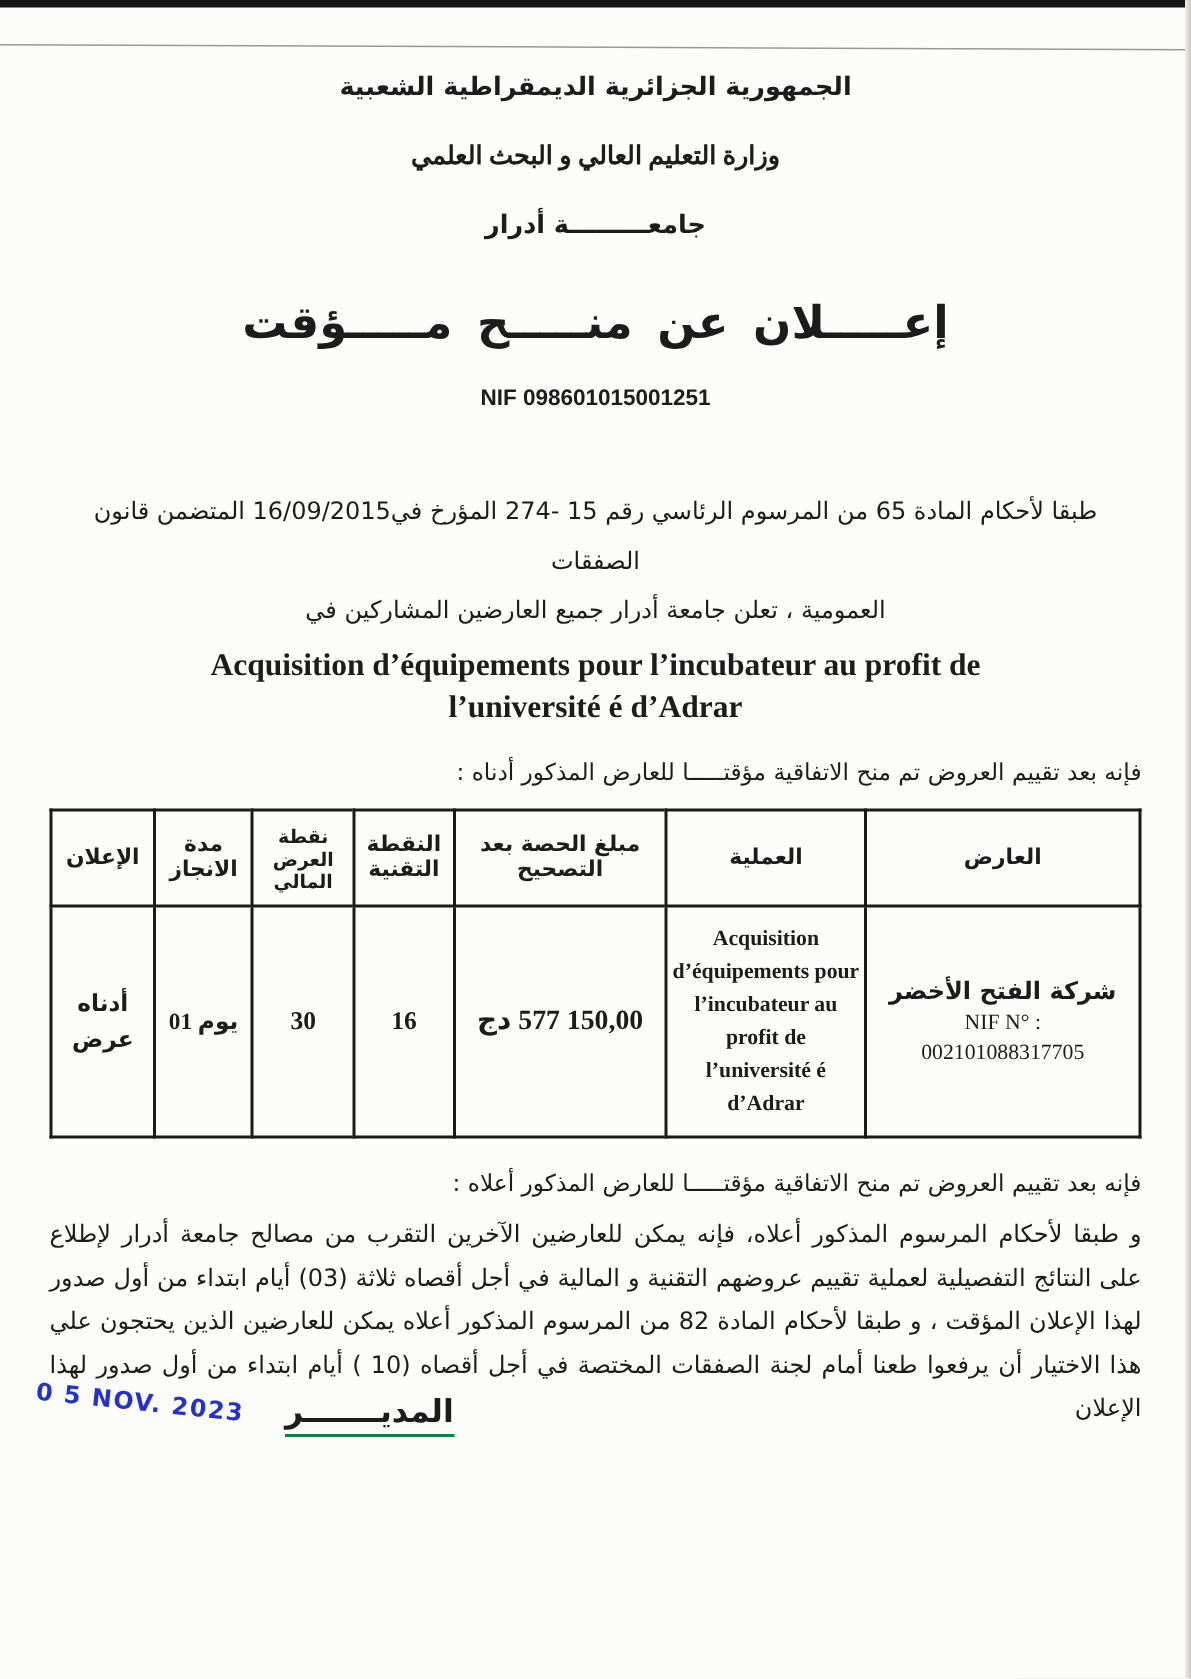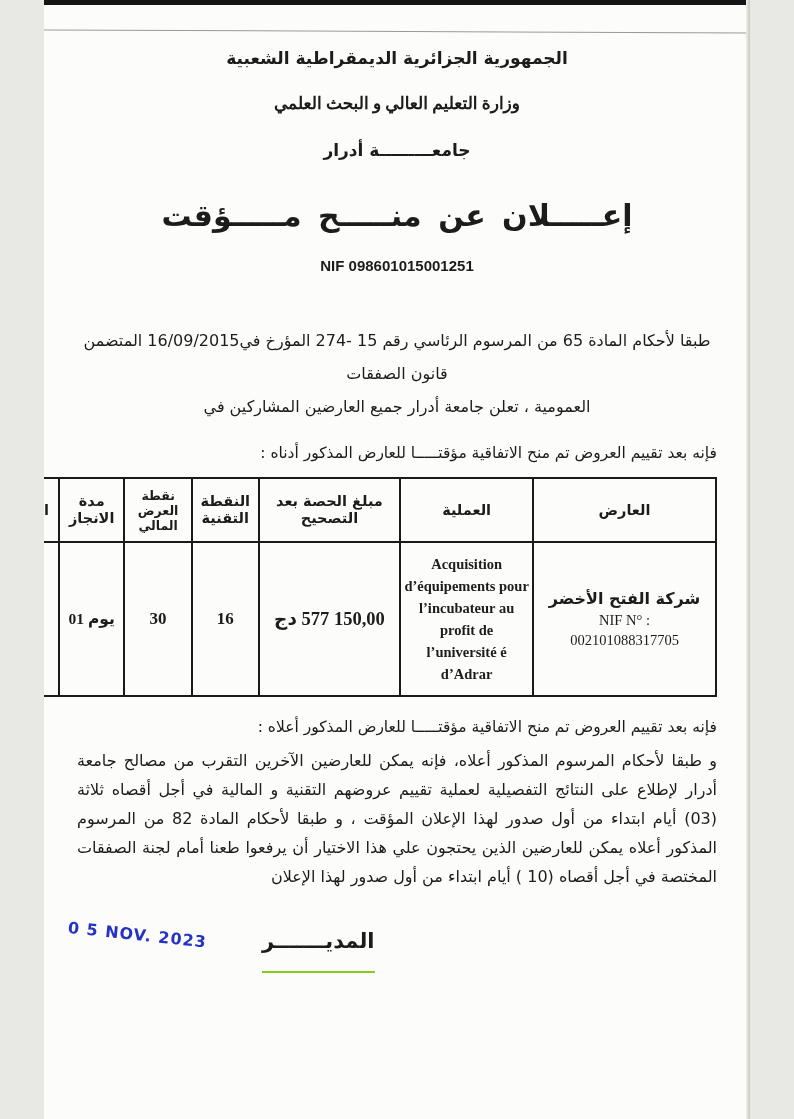--- a/index.html
+++ b/index.html
@@ -1,18 +1,18 @@
 <!DOCTYPE html>
 <html lang="ar"><head>
 <meta charset="utf-8">
 <style>
   html,body{margin:0;padding:0;background:#e8e8e4;}
   .page{
     position:relative;
-    width:706px;height:1119px;
+    width:794px;height:1119px;
     margin:0 auto;
     background:#fcfcfa;
     overflow:hidden;
     font-family:"DejaVu Sans",sans-serif;
     color:#1c1c1c;
   }
   .scan-top-bar{position:absolute;top:0;left:0;width:100%;height:5px;background:#151515;}
   .scan-crease{position:absolute;top:31px;left:-4px;width:102%;height:1px;background:#9a9a94;transform:rotate(0.25deg);}
   .scan-right-edge{position:absolute;top:0;right:0;width:4px;height:100%;background:linear-gradient(to right,#efefe9,#c9c9bf);}
   .content{position:relative;padding:0 33px;direction:rtl;}
@@ -65,21 +65,21 @@
   .stamp-date{
     position:absolute;left:25px;top:918px;
     direction:ltr;
     font-family:"DejaVu Sans",sans-serif;
     font-weight:bold;font-size:16px;letter-spacing:1px;
     transform:rotate(6deg);transform-origin:left top;
   }
   .director{
     position:absolute;left:190px;top:929px;
     font-weight:bold;font-size:21px;
-    border-bottom:2px solid #84cc16;padding-bottom:18px;margin-left:28px;
+    border-bottom:2px solid #15803d;padding-bottom:3px;
   }
 </style>
 </head>
 <body>
 
 <div class="page">
   <div class="scan-top-bar"></div>
   <div class="scan-crease"></div>
 
   <div class="content">
@@ -91,20 +91,24 @@
     <div class="main-title ar">إعـــــلان عن منـــــح مـــــؤقت</div>
 
     <div class="nif-line latin-sans">NIF 098601015001251</div>
 
     <div class="intro">
       <div>طبقا لأحكام المادة 65 من المرسوم الرئاسي رقم ⁦274- 15⁩ المؤرخ في⁦16/09/2015⁩ المتضمن قانون الصفقات</div>
       <div>العمومية ، تعلن جامعة أدرار جميع العارضين المشاركين في</div>
     </div>
 
 
+    <div class="french-title latin-serif">
+      <div>Acquisition d’équipements pour l’incubateur au profit de</div>
+      <div>l’université é d’Adrar</div>
+    </div>
 
     <div class="award-line ar">فإنه بعد تقييم العروض تم منح الاتفاقية مؤقتـــــا للعارض المذكور أدناه :</div>
 
     <table class="results">
       <colgroup>
         <col class="col-bidder">
           <col class="col-op">
           <col class="col-amount">
         <col class="col-tech">
           <col class="col-fin">

